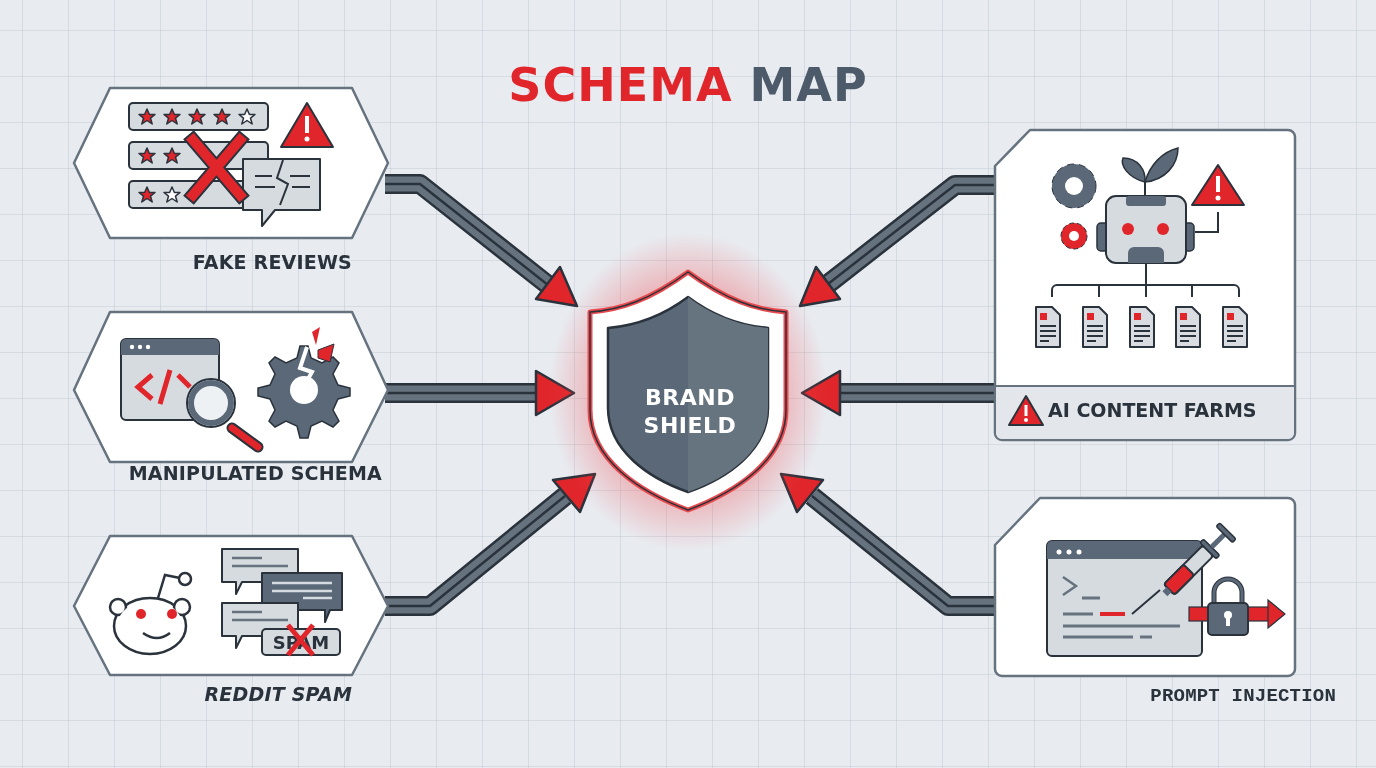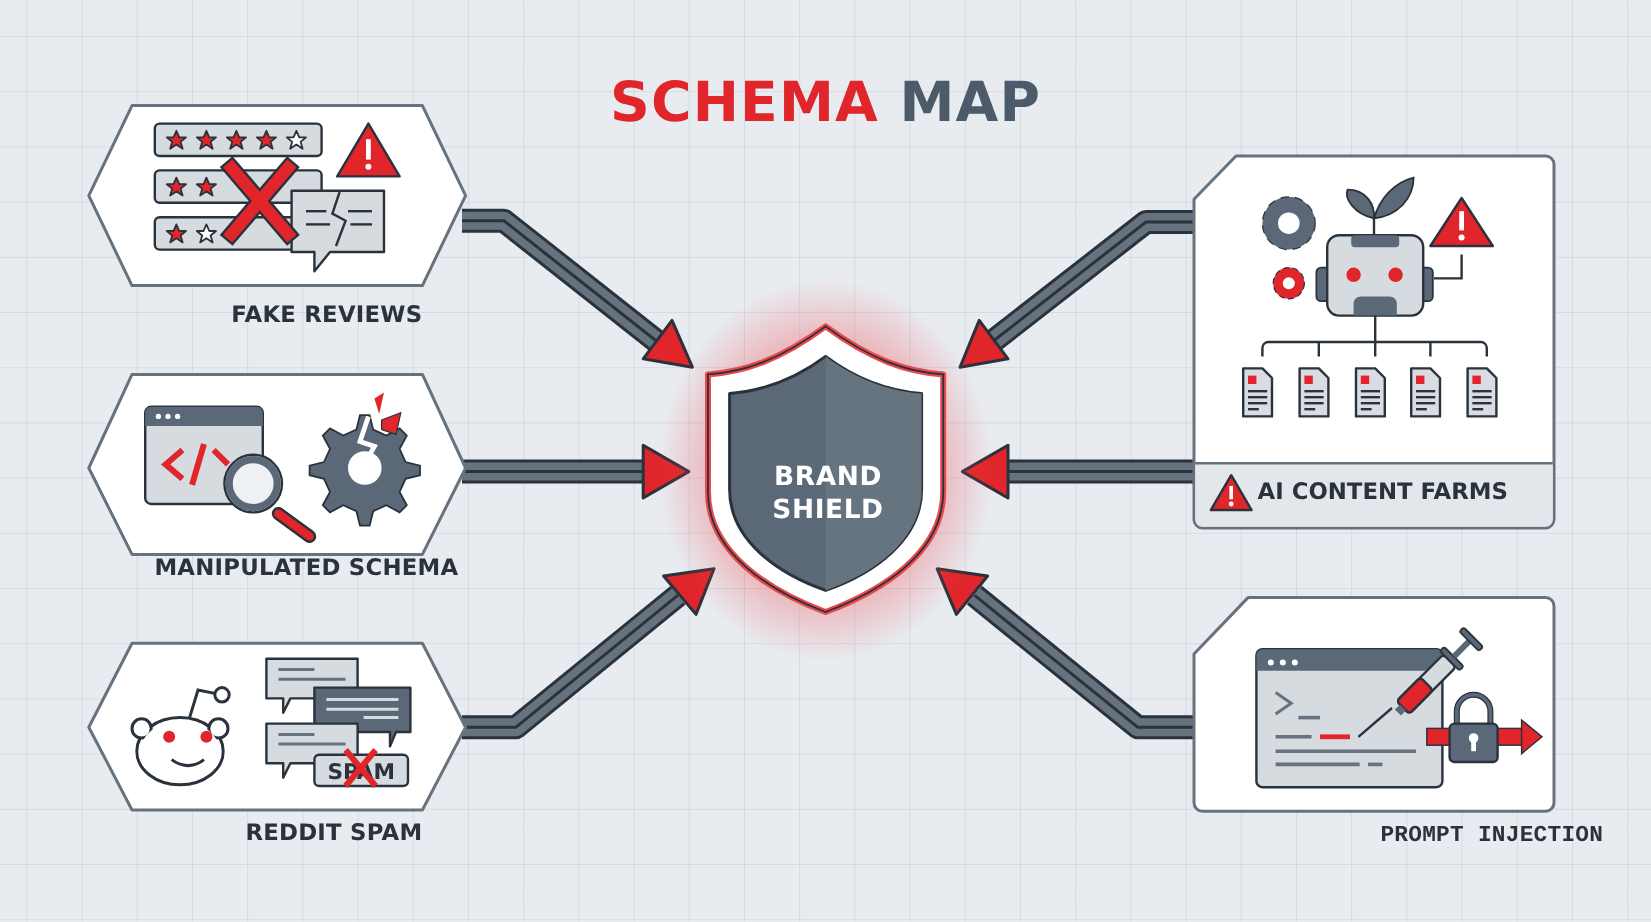--- a/index.html
+++ b/index.html
@@ -294,20 +294,20 @@
       <path d="M1214 604 V593 a14 14 0 0 1 28 0 V604" fill="none" stroke="#5a6878" stroke-width="3"></path>
       <rect x="1208" y="603" width="40" height="32" rx="4" fill="#5a6878" stroke="#2a323c" stroke-width="2"></rect>
       <circle cx="1228" cy="615" r="4" fill="#ffffff"></circle>
         <rect x="1226" y="616" width="4" height="10" fill="#ffffff"></rect>
     </g>
   </g>
 </svg>
 
 <div class="card-label" style="left:110px; top:251px; width:242px;">FAKE REVIEWS</div>
 <div class="card-label" style="left:80px; top:462px; width:302px;">MANIPULATED SCHEMA</div>
-<div class="card-label" style="left:110px; top:683px; width:242px;">REDDIT SPAM</div>
+<div class="card-label" style="left:110px; top:683px; width:242px;font-style:italic;">REDDIT SPAM</div>
 <div class="farm-label">AI CONTENT FARMS</div>
 <div class="card-label" style="left:1036px; top:685px; width:300px;font-family:Liberation Mono, monospace;">PROMPT INJECTION</div>
 
 <div class="shield-text">
   <div>BRAND</div>
   <div>SHIELD</div>
 </div>
 
 </body></html>

